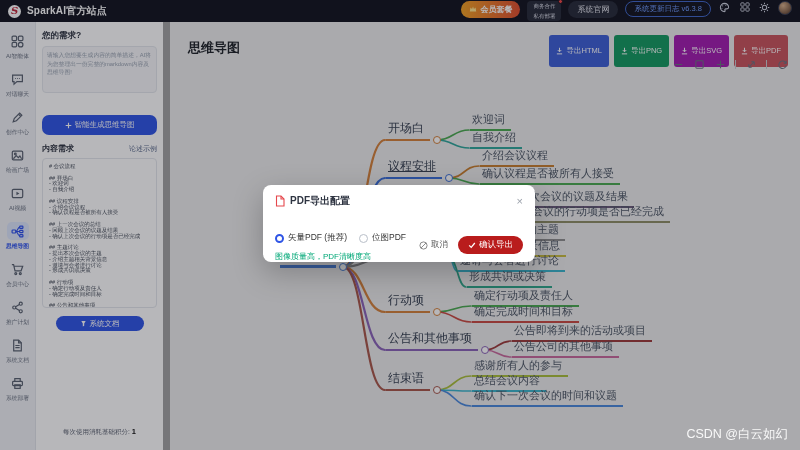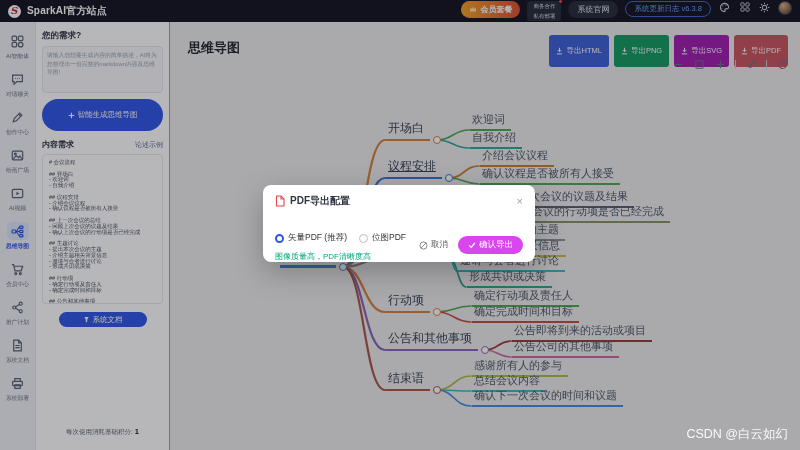--- a/index.html
+++ b/index.html
@@ -48,31 +48,31 @@
   .nav-item { display:flex; flex-direction:column; align-items:center; gap:2px;
     color:#58606f; cursor:pointer; width:34px; }
   .nav-item .icon-wrap { width:22px; height:18px; display:flex; align-items:center;
     justify-content:center; border-radius:5px; }
   .nav-item .nav-label { font-size:5.8px; color:#6a7180; transform-origin:center; white-space:nowrap; }
   .nav-item.active .icon-wrap { background:#dbe5fb; color:#2b50ed; }
   .nav-item.active .nav-label { color:#2b50ed; font-weight:bold; }
   
   .gen-panel {
     position:absolute; top:22px; bottom:0; left:36px; width:134px;
-    background:#ffffff; border-right:1px solid #a3a3a3; z-index:5; padding:8px 6px;
+    background:#ffffff; border-right:7px solid #a3a3a3; z-index:5; padding:8px 6px;
   }
   .req-label { font-size:8.5px; font-weight:bold; color:#2f3542; }
   .req-input { width:100%; height:47px; margin-top:4px; background:#f6f7f9;
     border:1px solid #e4e7ec; border-radius:4px; resize:none; padding:4px;
     font-size:5.8px; line-height:1.5; color:#555; font-family:inherit; }
   .req-input::placeholder { color:#9aa3b2; }
   .blue-btn { background:#2f55e6; color:#fff; border:none; border-radius:999px;
     display:flex; align-items:center; justify-content:center; gap:3px;
     font-family:inherit; cursor:pointer; }
-  .gen-btn { width:100%; height:32px; margin-top:2px; font-size:7.5px; }
+  .gen-btn { width:100%; height:20px; margin-top:18px; font-size:7.5px;border-radius:7px; }
   .panel-tabs { margin-top:8px; display:flex; align-items:baseline; justify-content:space-between; }
   .tab-main { font-size:8px; font-weight:bold; color:#2f3542; }
   .tab-alt { font-size:7px; color:#5b6b8c; cursor:pointer; }
   .md-box { margin-top:4px; height:150px; border:1px solid #e4e7ec; border-radius:4px;
     padding:5px 6px; font-size:5.5px; line-height:5.8px; color:#49505c;
     white-space:pre-wrap; overflow:hidden; }
   .render-btn { width:88px; height:15px; margin:8px auto 0; font-size:7.5px; }
   .points-note { position:absolute; bottom:13px; left:0; right:0; text-align:center;
     font-size:6.5px; color:#5a6170; }
   .points-note b { color:#111; font-size:7.5px; margin-left:2px; }
@@ -106,21 +106,21 @@
   .modal-close { margin-left:auto; background:none; border:none; color:#9aa0aa;
     font-size:11px; line-height:1; cursor:pointer; }
   .radio-row { display:flex; gap:12px; margin-top:24px; align-items:flex-start; }
   .radio-opt { display:flex; align-items:center; gap:4px; font-size:8.5px; color:#333; cursor:pointer; }
   .radio-dot { width:9px; height:9px; border-radius:50%; background:#fff; border:1px solid #b9bfc9; }
   .radio-dot.checked { border:2.8px solid #2f55e6; }
   .modal-hint { margin-top:7px; font-size:8px; color:#00a877; }
   .modal-foot { position:absolute; right:12px; bottom:8px; display:flex; align-items:center; gap:10px;margin-top:40px; }
   .cancel-btn { background:none; border:none; display:flex; align-items:center; gap:3px;
     font-size:8.5px; color:#555; cursor:pointer; font-family:inherit; }
-  .confirm-btn { background:#d946ef; border:none; border-radius:999px; color:#fff;
+  .confirm-btn { background:#b91c1c; border:none; border-radius:999px; color:#fff;
     padding:3px 10px; font-size:8.5px; display:flex; align-items:center; gap:3px;
     cursor:pointer; font-family:inherit; }
   
   .watermark { position:absolute; right:12px; bottom:7px; z-index:40;
     color:rgba(255,255,255,.92); font-size:12.5px; }
 </style>
 </head>
 <body>
 
 <div class="app-header">

